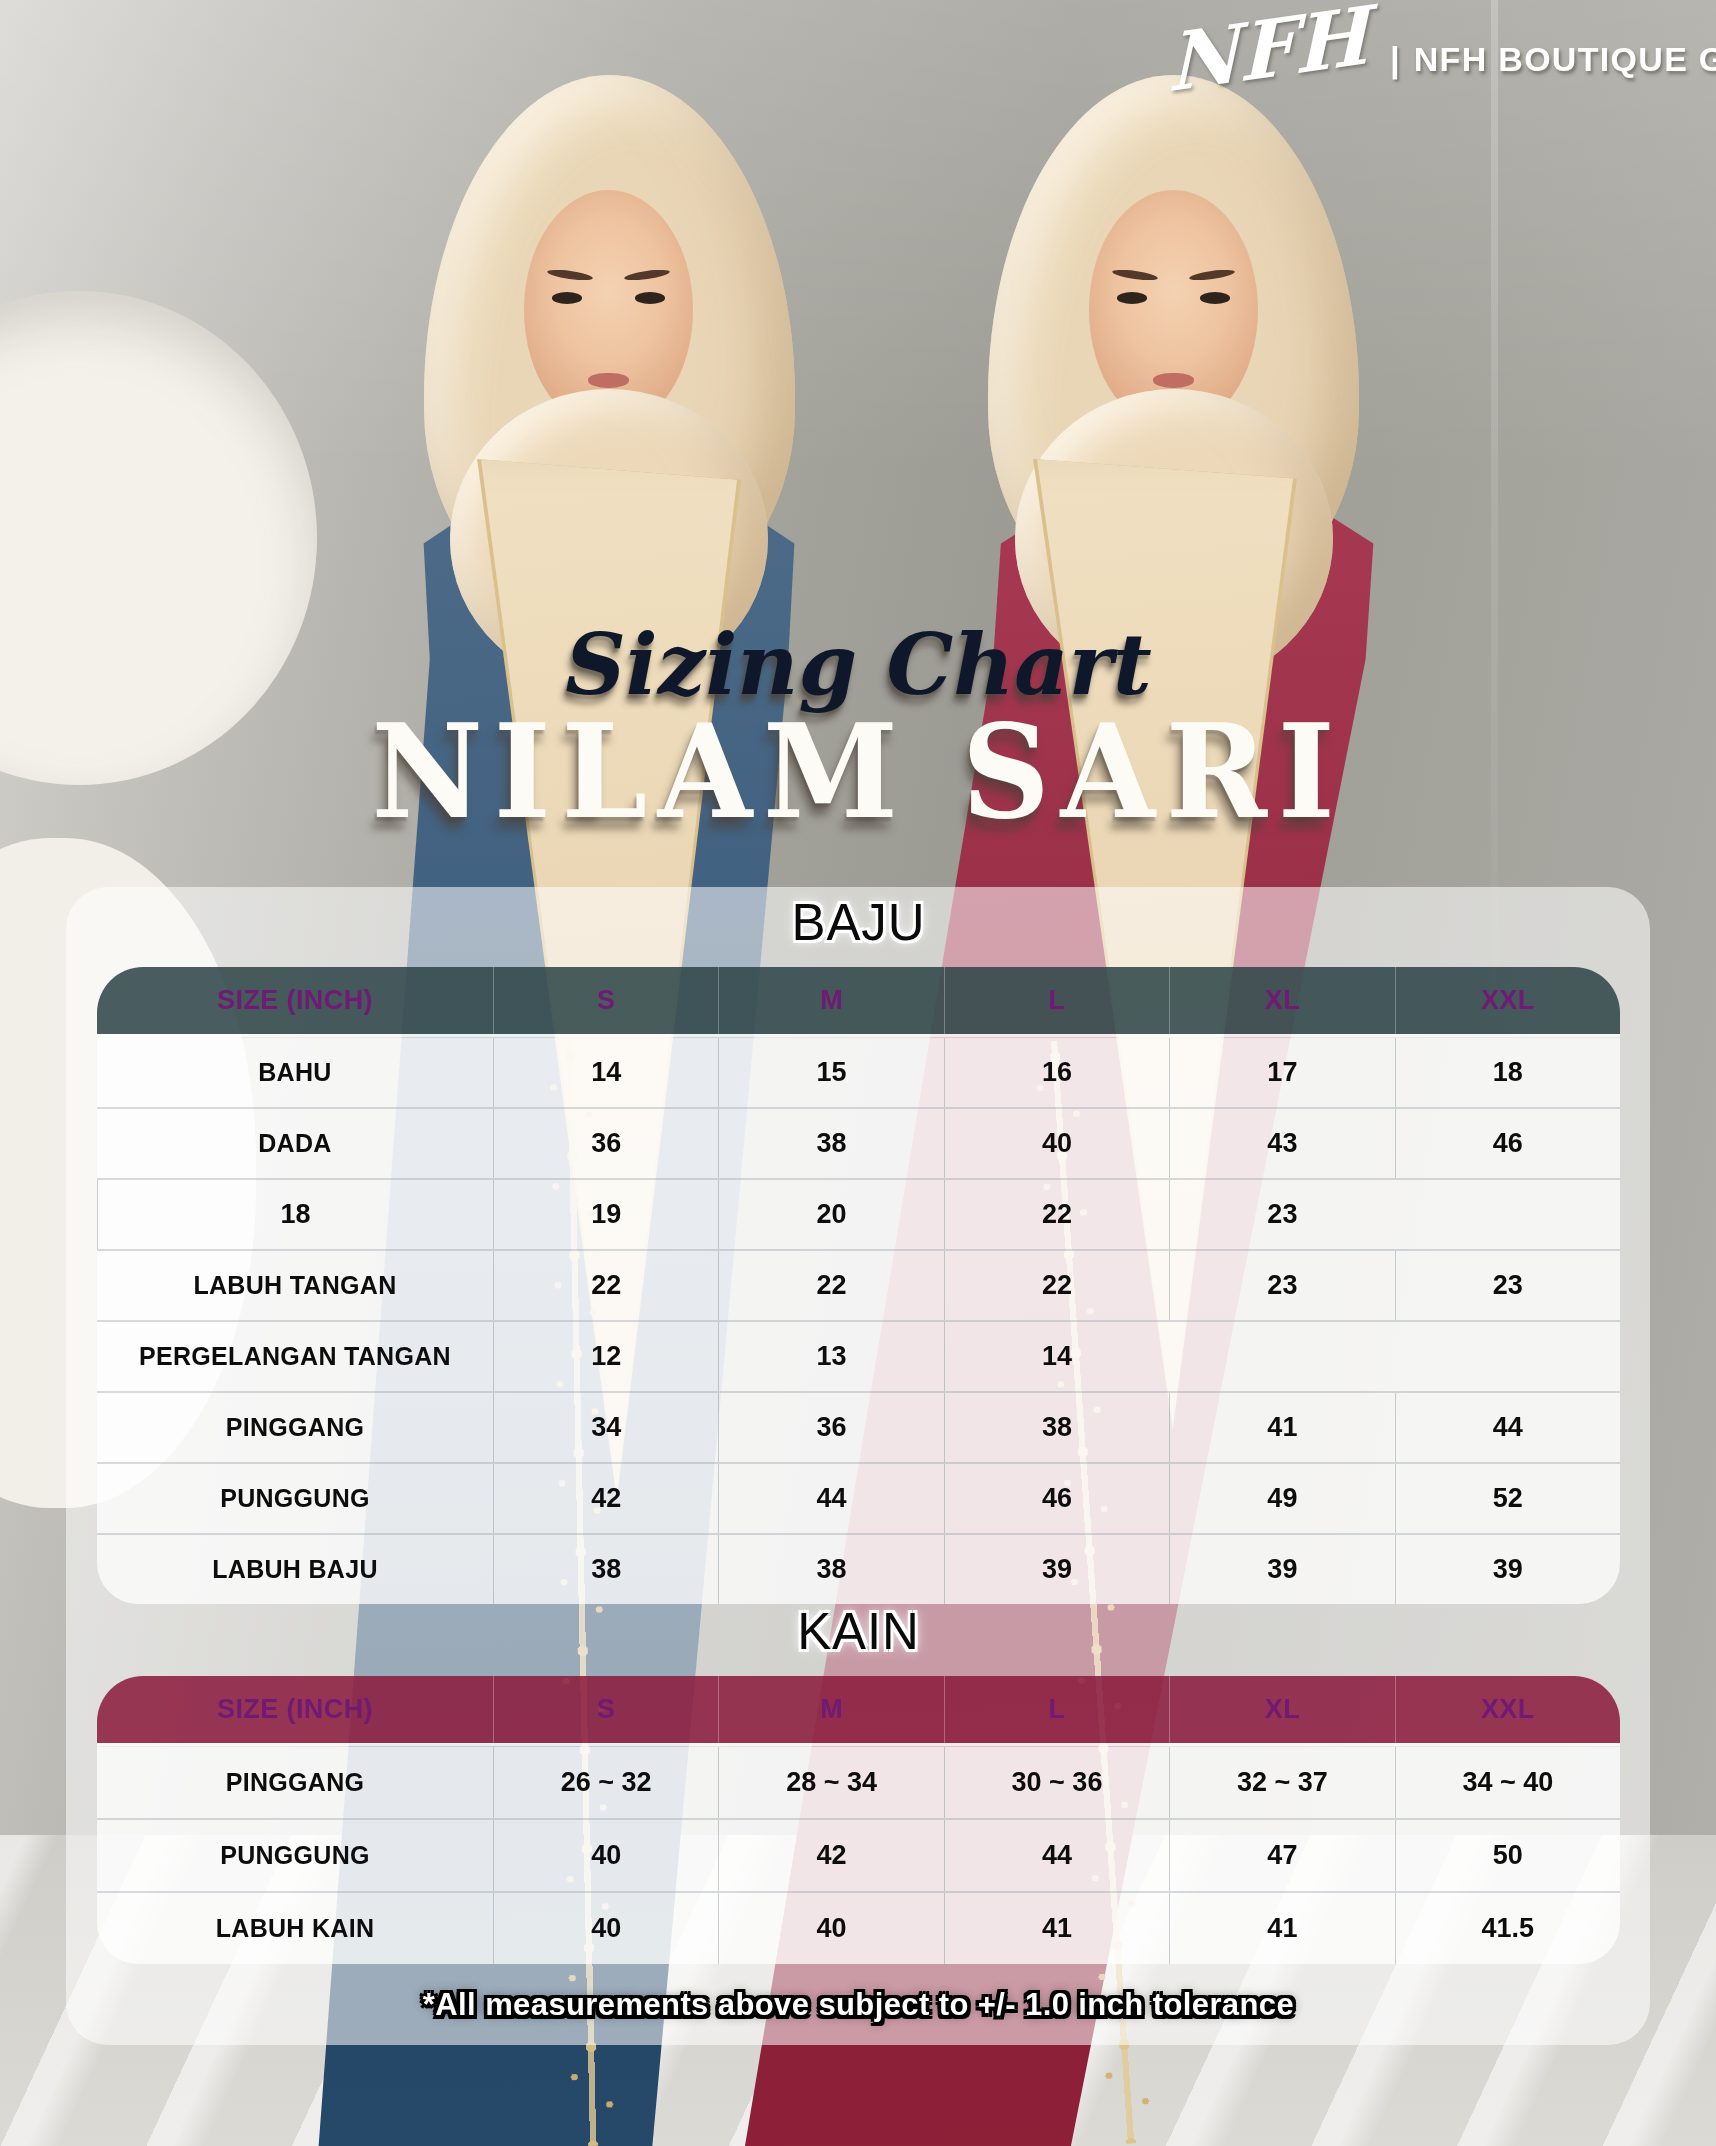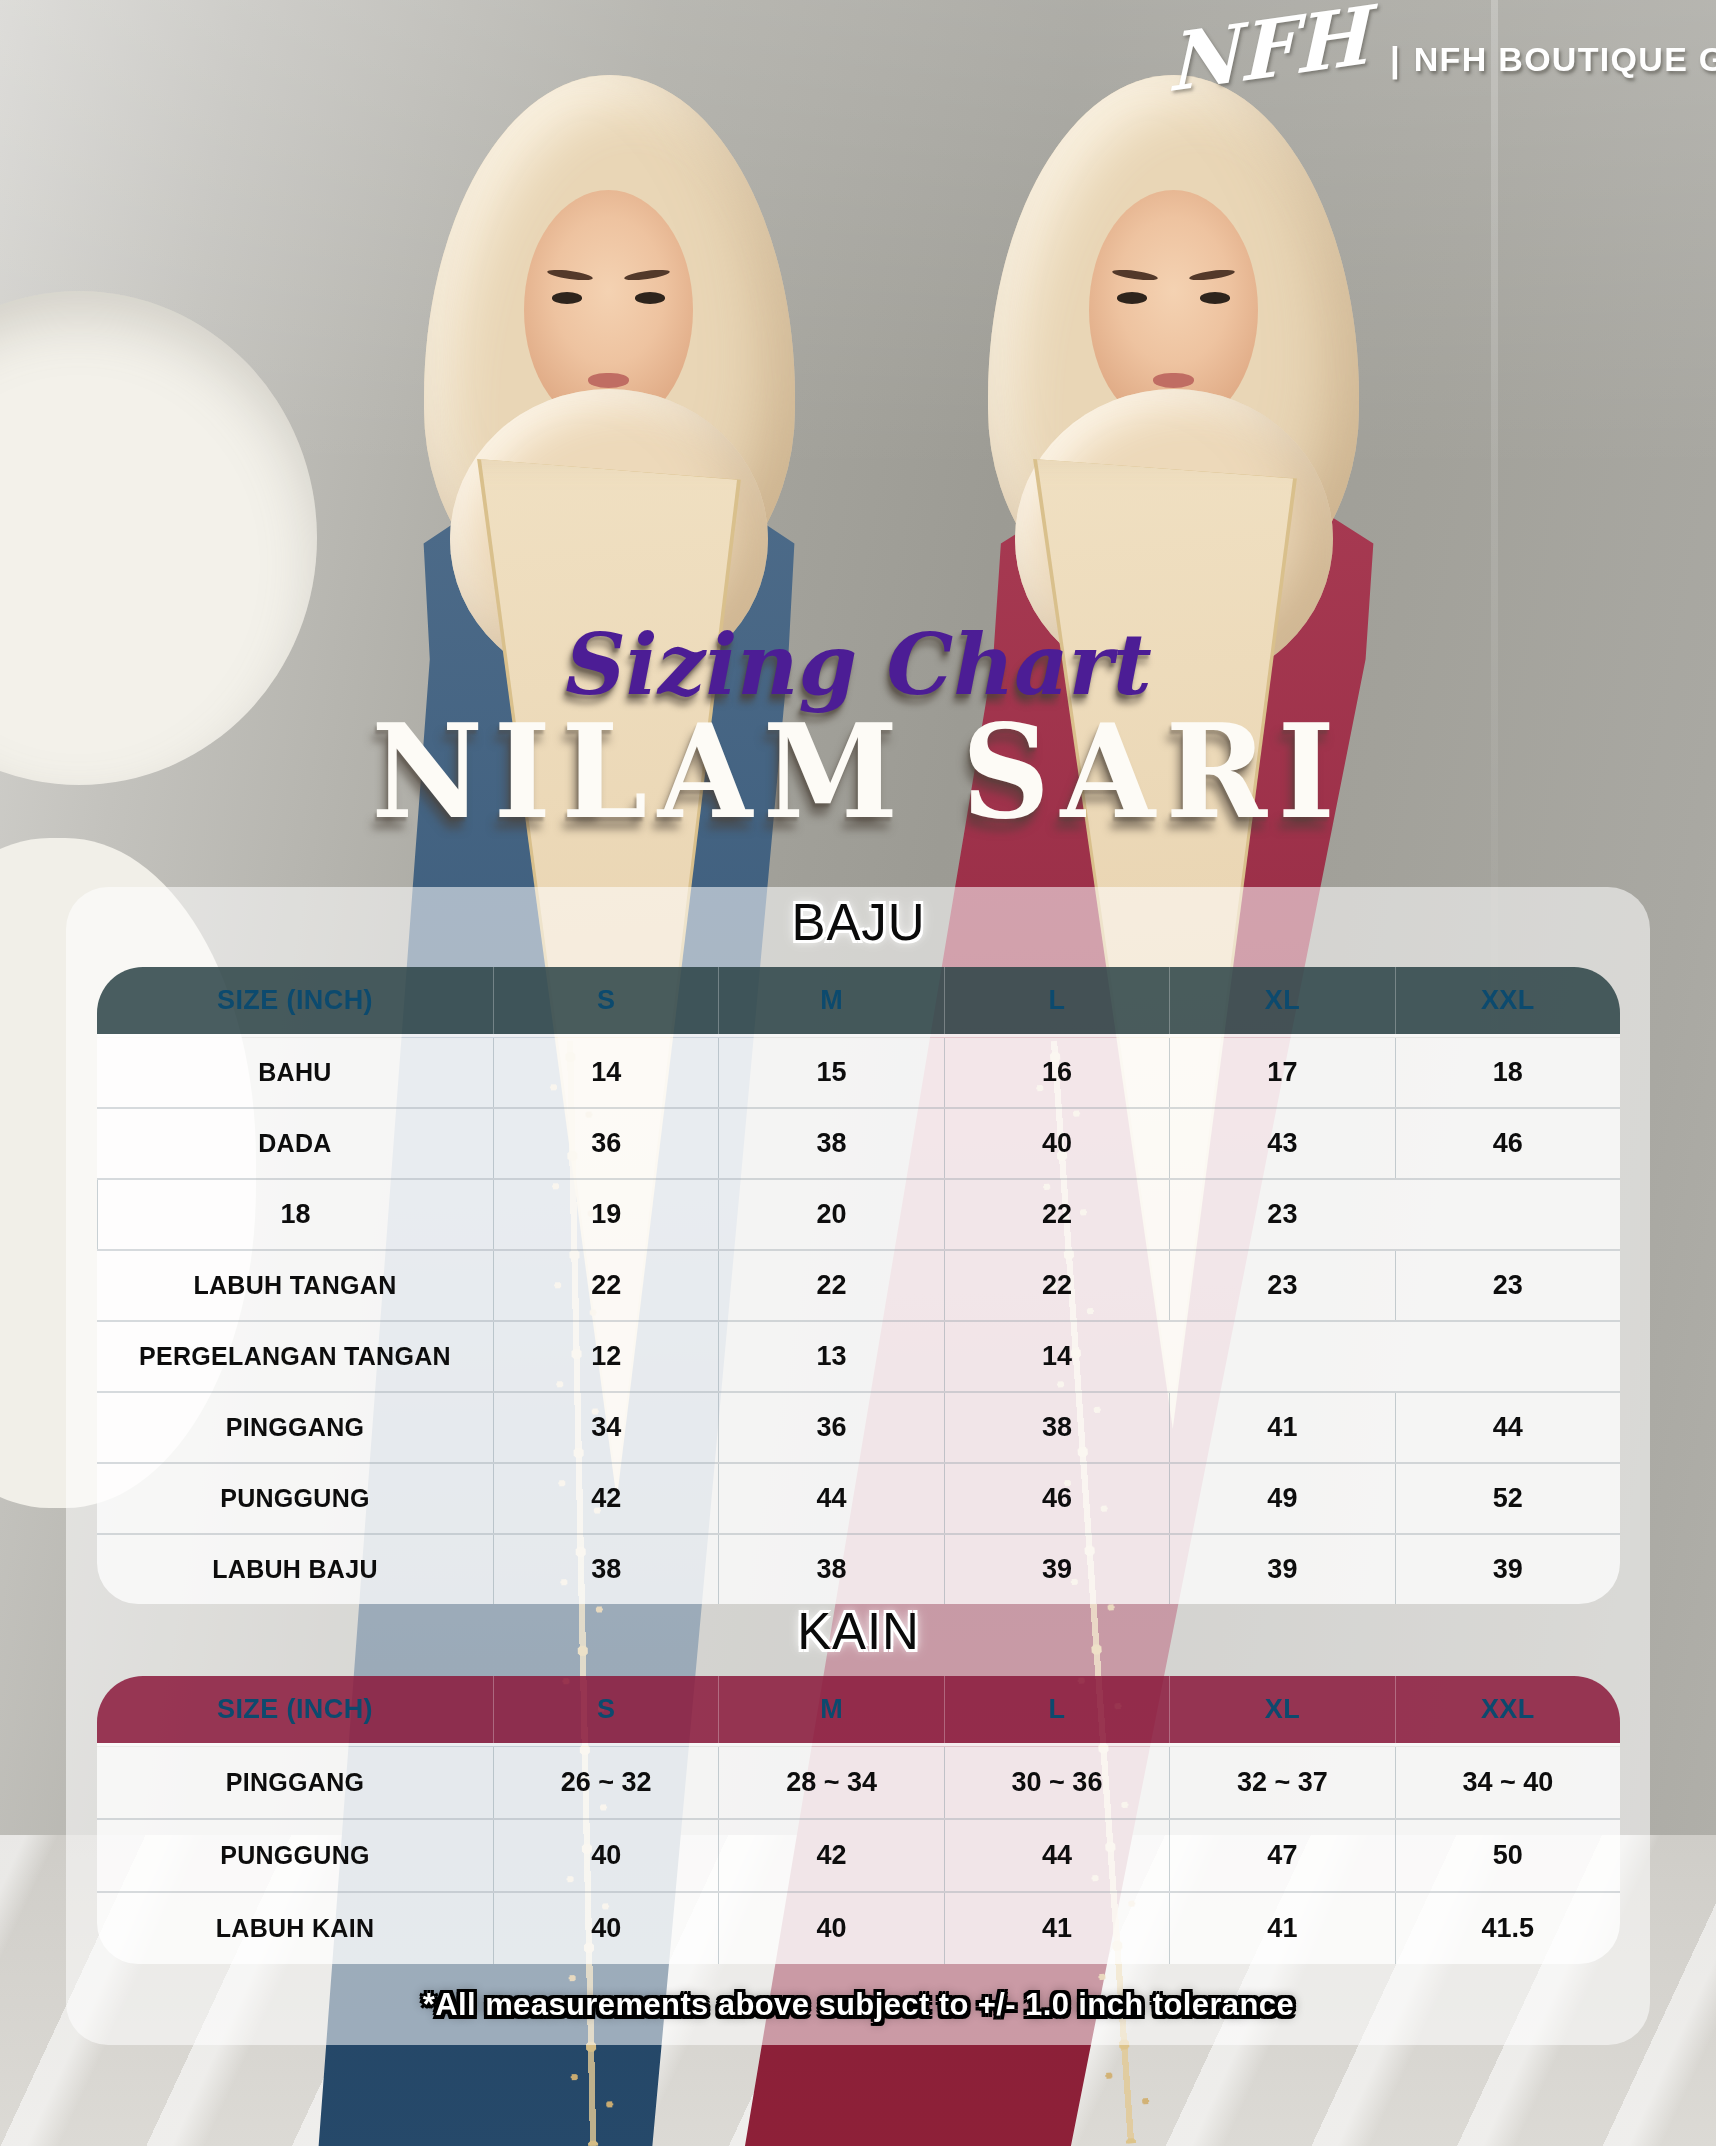--- a/index.html
+++ b/index.html
@@ -85,40 +85,40 @@
   .logo{position:absolute;top:8.8px;left:1173px;width:535px;display:flex;align-items:center;gap:14px;
     color:#fff;}
   .logo-script{font-family:"DejaVu Serif",serif;font-style:italic;font-weight:bold;font-size:79px;
     line-height:1;transform:rotate(-8deg) skewX(-10deg);text-shadow:1.8px 2.6px 3.5px rgba(60,58,50,.45);}
   .logo-divider{font-size:35px;font-weight:bold;padding-top:23px;text-shadow:1.8px 1.8px 2.6px rgba(60,58,50,.5);}
   .logo-name{font-size:34px;font-weight:bold;letter-spacing:1.3px;padding-top:23px;white-space:nowrap;
     text-shadow:1.8px 2.6px 3.5px rgba(60,58,50,.5);}
 
   .title-script{position:absolute;top:623px;left:0;width:100%;text-align:center;
     font-family:"DejaVu Serif",serif;font-style:italic;font-weight:bold;font-size:84px;line-height:1;
-    color:#4c1d95;text-shadow:-3.5px 8.8px 6.2px rgba(72,64,54,.55),-1.8px 3.5px 2.6px rgba(80,70,60,.45);}
+    color:#0f172a;text-shadow:-3.5px 8.8px 6.2px rgba(72,64,54,.55),-1.8px 3.5px 2.6px rgba(80,70,60,.45);}
   .title-product{position:absolute;top:704px;left:0;width:100%;text-align:center;
     font-family:"DejaVu Serif",serif;font-weight:bold;font-size:122px;line-height:1.06;
     letter-spacing:10.6px;color:#fdfbf6;transform:scaleY(1.06);transform-origin:top center;
     text-shadow:-4.4px 10.6px 8px rgba(72,64,54,.55),-1.8px 3.5px 2.6px rgba(80,70,60,.4);}
 
   .section-heading{position:absolute;left:0;width:100%;text-align:center;
     font-size:51px;font-weight:400;letter-spacing:0.9px;color:#0a0a0a;
     text-shadow:-2.6px -2.6px 0 #fff,2.6px -2.6px 0 #fff,-2.6px 2.6px 0 #fff,2.6px 2.6px 0 #fff,0 0 8.8px #fff,0 0 14px rgba(255,255,255,.9);}
   .heading-baju{top:893px;}
   .heading-kain{top:1602px;}
 
   .size-table{position:absolute;left:97px;width:1523px;}
   .table-baju{top:967px;}
   .table-kain{top:1676px;}
   .thead{height:67px;display:grid;grid-template-columns:26% repeat(5,1fr);
     border-radius:46px 46px 0 0;overflow:hidden;box-shadow:0 3.5px 0 rgba(255,255,255,.8);}
   .table-baju .thead{background:rgba(44,68,71,.86);}
   .table-kain .thead{background:rgba(139,26,61,.86);}
-  .th{display:flex;align-items:center;justify-content:center;color:#0c4a6e;font-weight:bold;
+  .th{display:flex;align-items:center;justify-content:center;color:#701a75;font-weight:bold;
     font-size:27px;letter-spacing:0.4px;border-left:1.8px solid rgba(255,255,255,.28);}
   .th.first{border-left:none;}
   .tbody{margin-top:3.5px;border-radius:0 0 41px 41px;overflow:hidden;}
   .trow{display:grid;grid-template-columns:26% repeat(5,1fr);height:69px;
     background:rgba(255,255,255,.74);border-bottom:2.6px solid rgba(150,160,168,.38);}
   .table-kain .trow{height:71px;}
   .trow:last-child{border-bottom:none;}
   .td{display:flex;align-items:center;justify-content:center;font-weight:bold;color:#0d0d0d;
     font-size:27px;border-left:1.8px solid rgba(120,140,150,.4);}
   .td.first{border-left:none;font-size:25px;letter-spacing:0.3px;}

